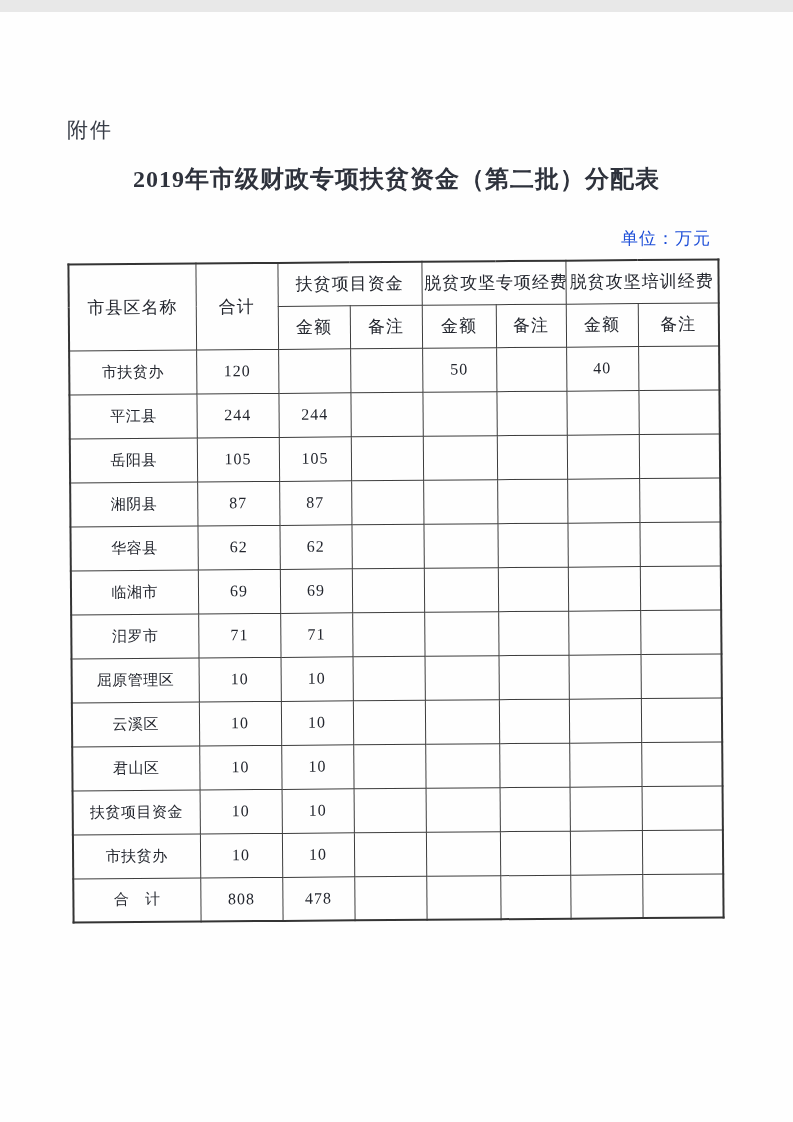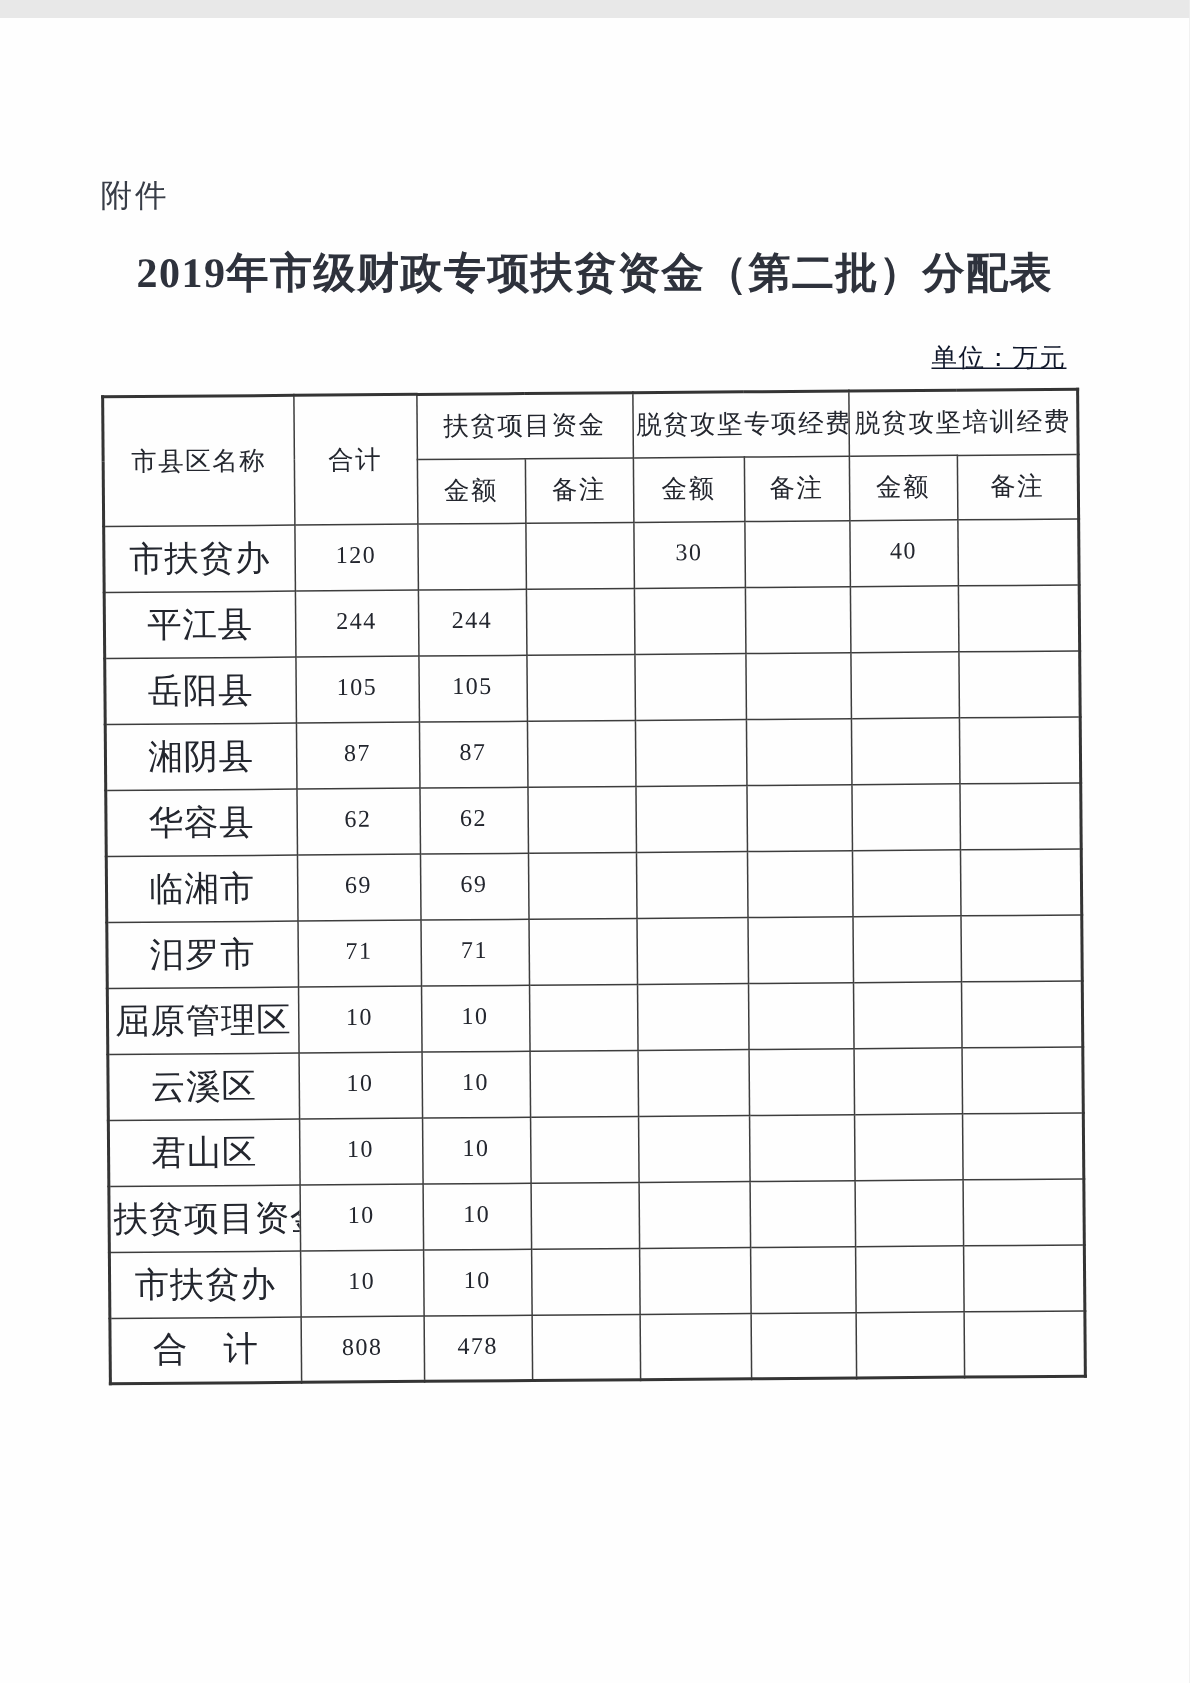--- a/index.html
+++ b/index.html
@@ -26,33 +26,32 @@
     color: #383d47;
     font-family: "Liberation Sans", "DejaVu Sans", sans-serif;
   }
   .title {
     position: absolute;
     left: 0;
     top: 151px;
     width: 100%;
     margin: 0;
     text-align: center;
-    font-size: 28px;
+    font-size: 24px;
     font-weight: bold;
     letter-spacing: 1px;
     color: #2e323c;
   }
   .unit-note {
     position: absolute;
     top: 215px;
     right: 82px;
     font-size: 17px;
     letter-spacing: 1px;
-    color: #0f172a;
-    text-decoration: underline;
+    color: #1d4ed8;
   }
   .table-wrap {
     position: absolute;
     left: 70px;
     top: 249px;
     width: 651px;
     transform: rotate(-0.45deg);
   }
   table.alloc {
     width: 650px;
@@ -71,21 +70,21 @@
   }
   table.alloc th {
     font-weight: normal;
     font-size: 17px;
     letter-spacing: 1px;
     color: #23262e;
   }
   thead tr { height: 43px; }
   tbody tr { height: 44px; }
   td.cell-name {
-    font-size: 23px;
+    font-size: 15px;
     letter-spacing: 0.5px;
   }
   td.cell-num {
     font-size: 16px;
     letter-spacing: 1px;
   }
 </style>
 </head>
 <body>
 
@@ -125,21 +124,21 @@
           <th>金额</th>
           <th>备注</th>
         </tr>
       </thead>
       <tbody>
           <tr>
             <td class="cell-name">市扶贫办</td>
             <td class="cell-num">120</td>
             <td class="cell-num"></td>
             <td class="cell-num"></td>
-            <td class="cell-num">30</td>
+            <td class="cell-num">50</td>
             <td class="cell-num"></td>
             <td class="cell-num">40</td>
             <td class="cell-num"></td>
           </tr>
           <tr>
             <td class="cell-name">平江县</td>
             <td class="cell-num">244</td>
             <td class="cell-num">244</td>
             <td class="cell-num"></td>
             <td class="cell-num"></td>

